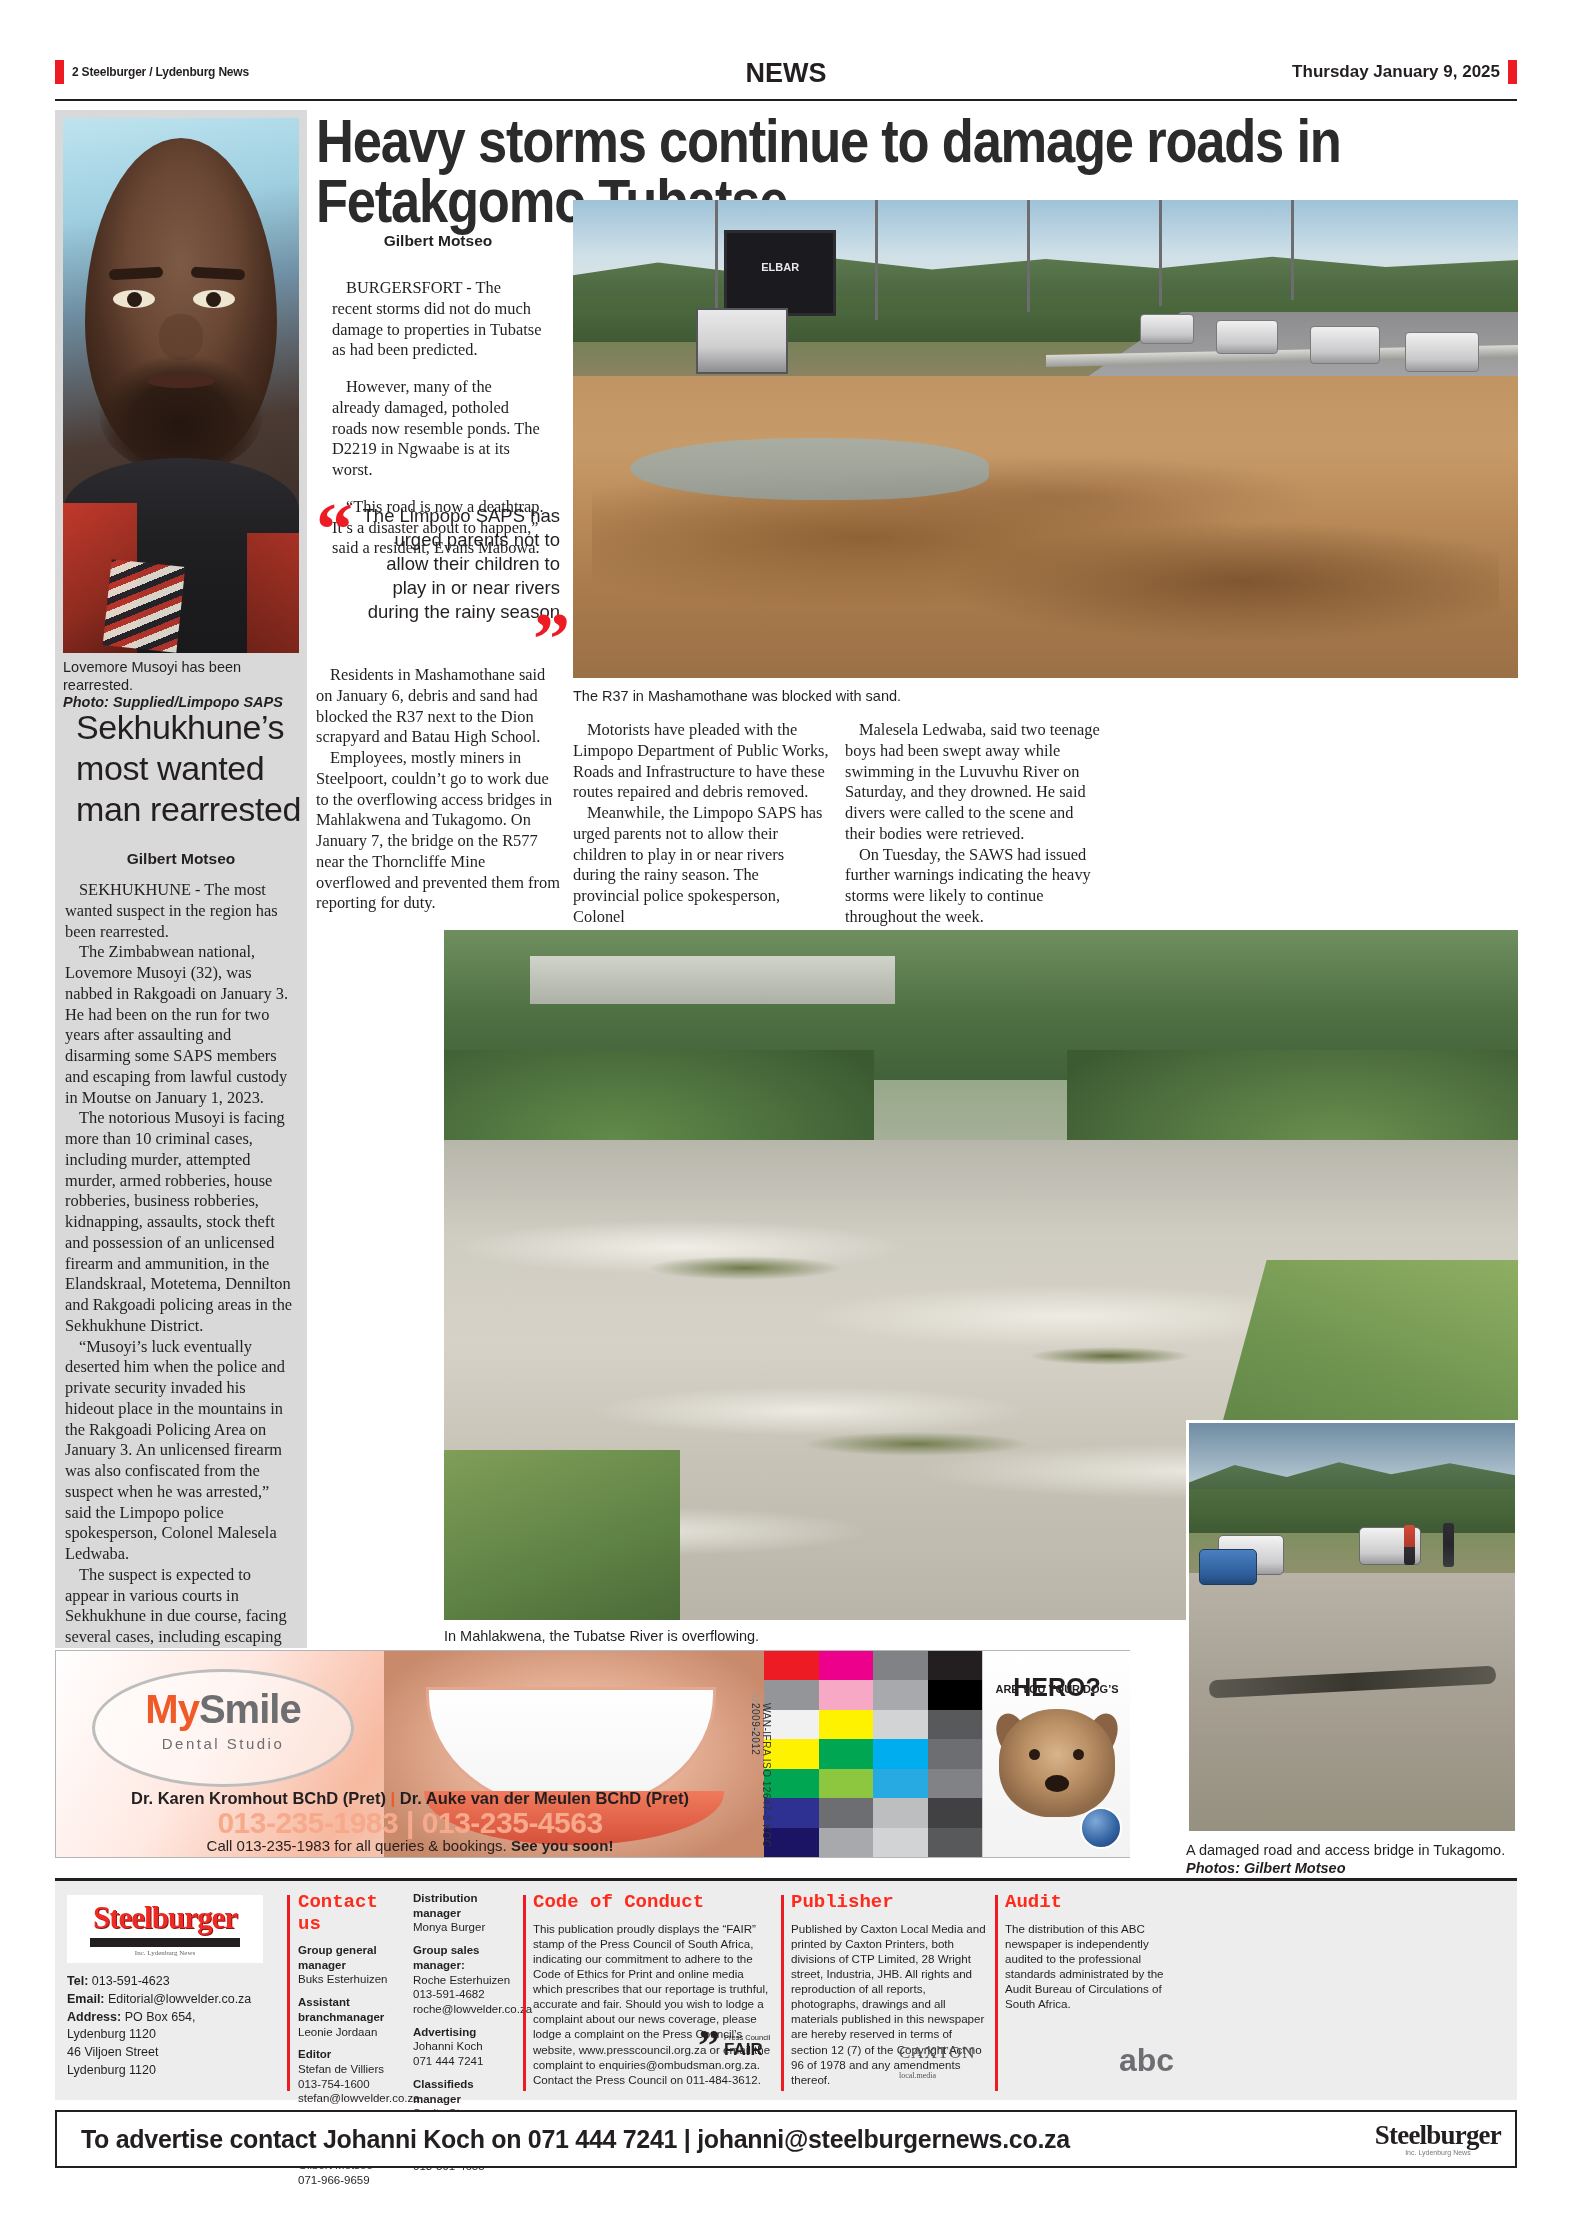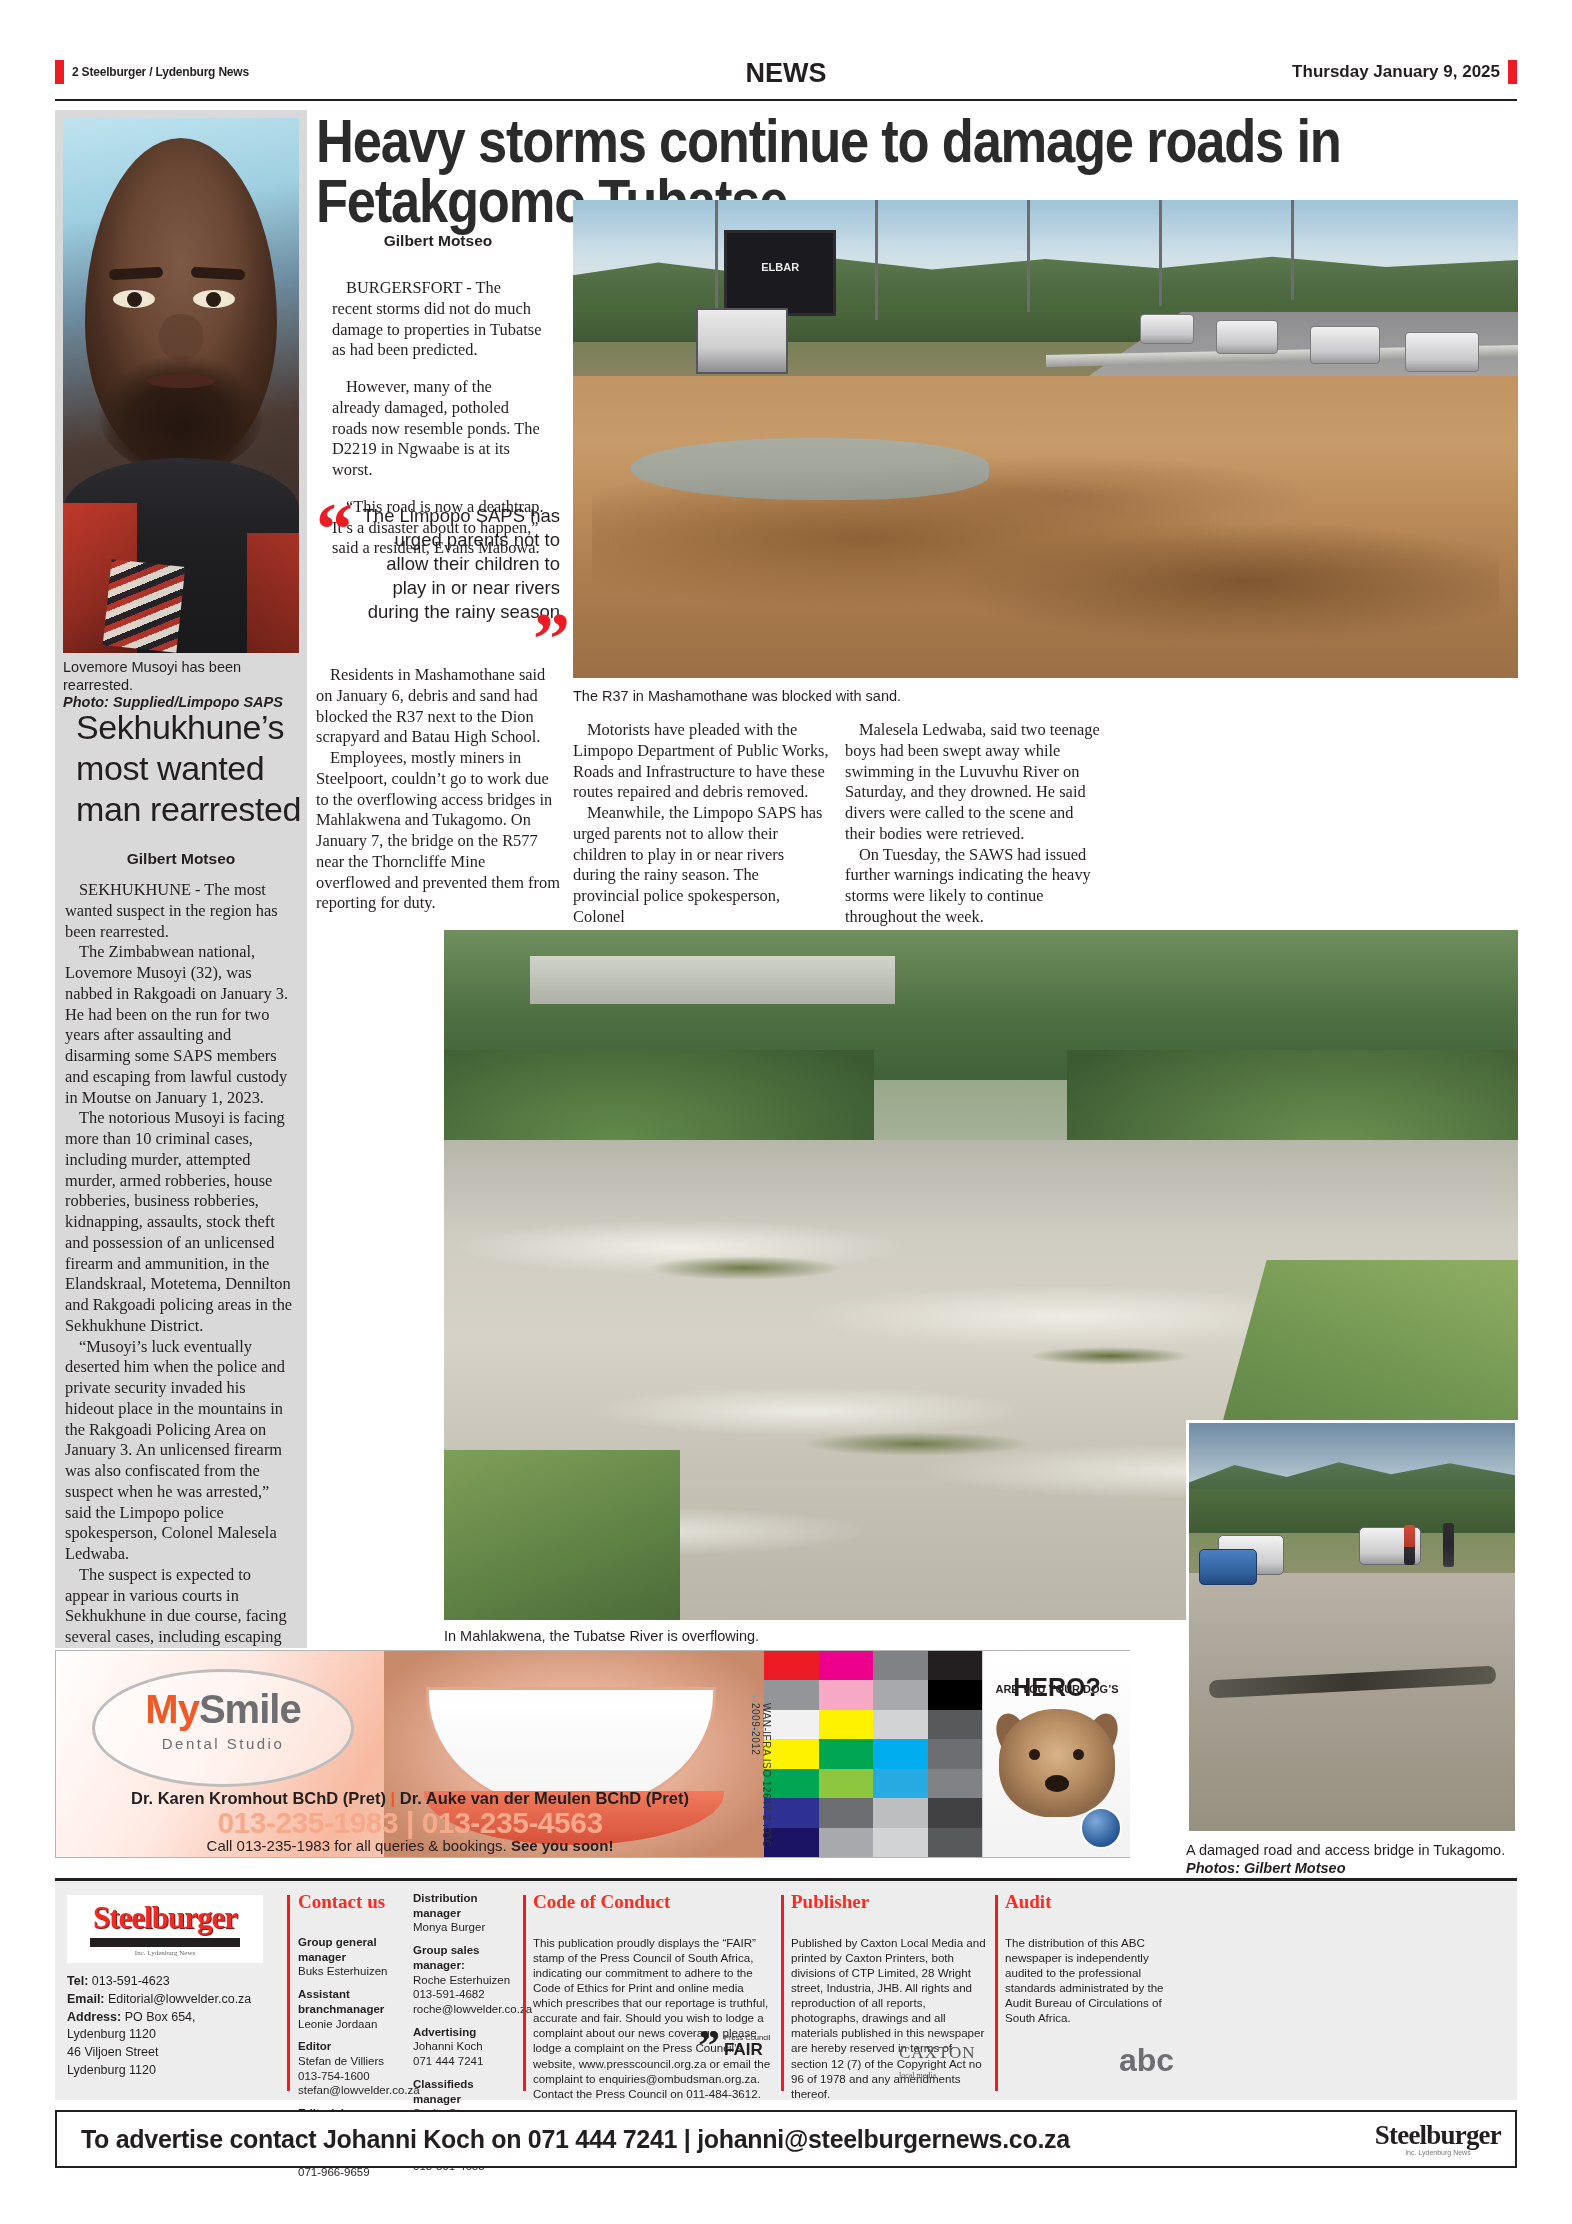--- a/index.html
+++ b/index.html
@@ -443,22 +443,22 @@
   }
 
   
   .footer {
     position:absolute; left:55px; top:1878px; width:1462px; height:222px;
     background:#ededed; border-top:3px solid #231f20;
   }
   .ft-col { position:absolute; top:10px; font-family:"Liberation Sans", sans-serif; color:#231f20; }
   .ft-rule { position:absolute; top:14px; width:3px; height:196px; background:#ed1c24; }
   .ft-h {
-    font-family:Liberation Serif, serif; font-weight:bold; font-size:19px; color:#ff2a1c;
-    margin-bottom:22px;
+    font-family:Liberation Mono, monospace; font-weight:bold; font-size:19px; color:#ff2a1c;
+    margin-bottom:8px;
   }
   .ft-lbl { font-weight:bold; font-size:11.5px; line-height:1.28; }
   .ft-val { font-size:11.5px; line-height:1.28; margin-bottom:8px; }
   .ft-body { font-size:11.6px; line-height:1.3; }
 
   .ft-logo {
     position:absolute; left:12px; top:14px; width:196px; height:68px;
     background:#fff; display:flex; flex-direction:column; align-items:center; justify-content:center;
   }
   .ft-logo .word {

